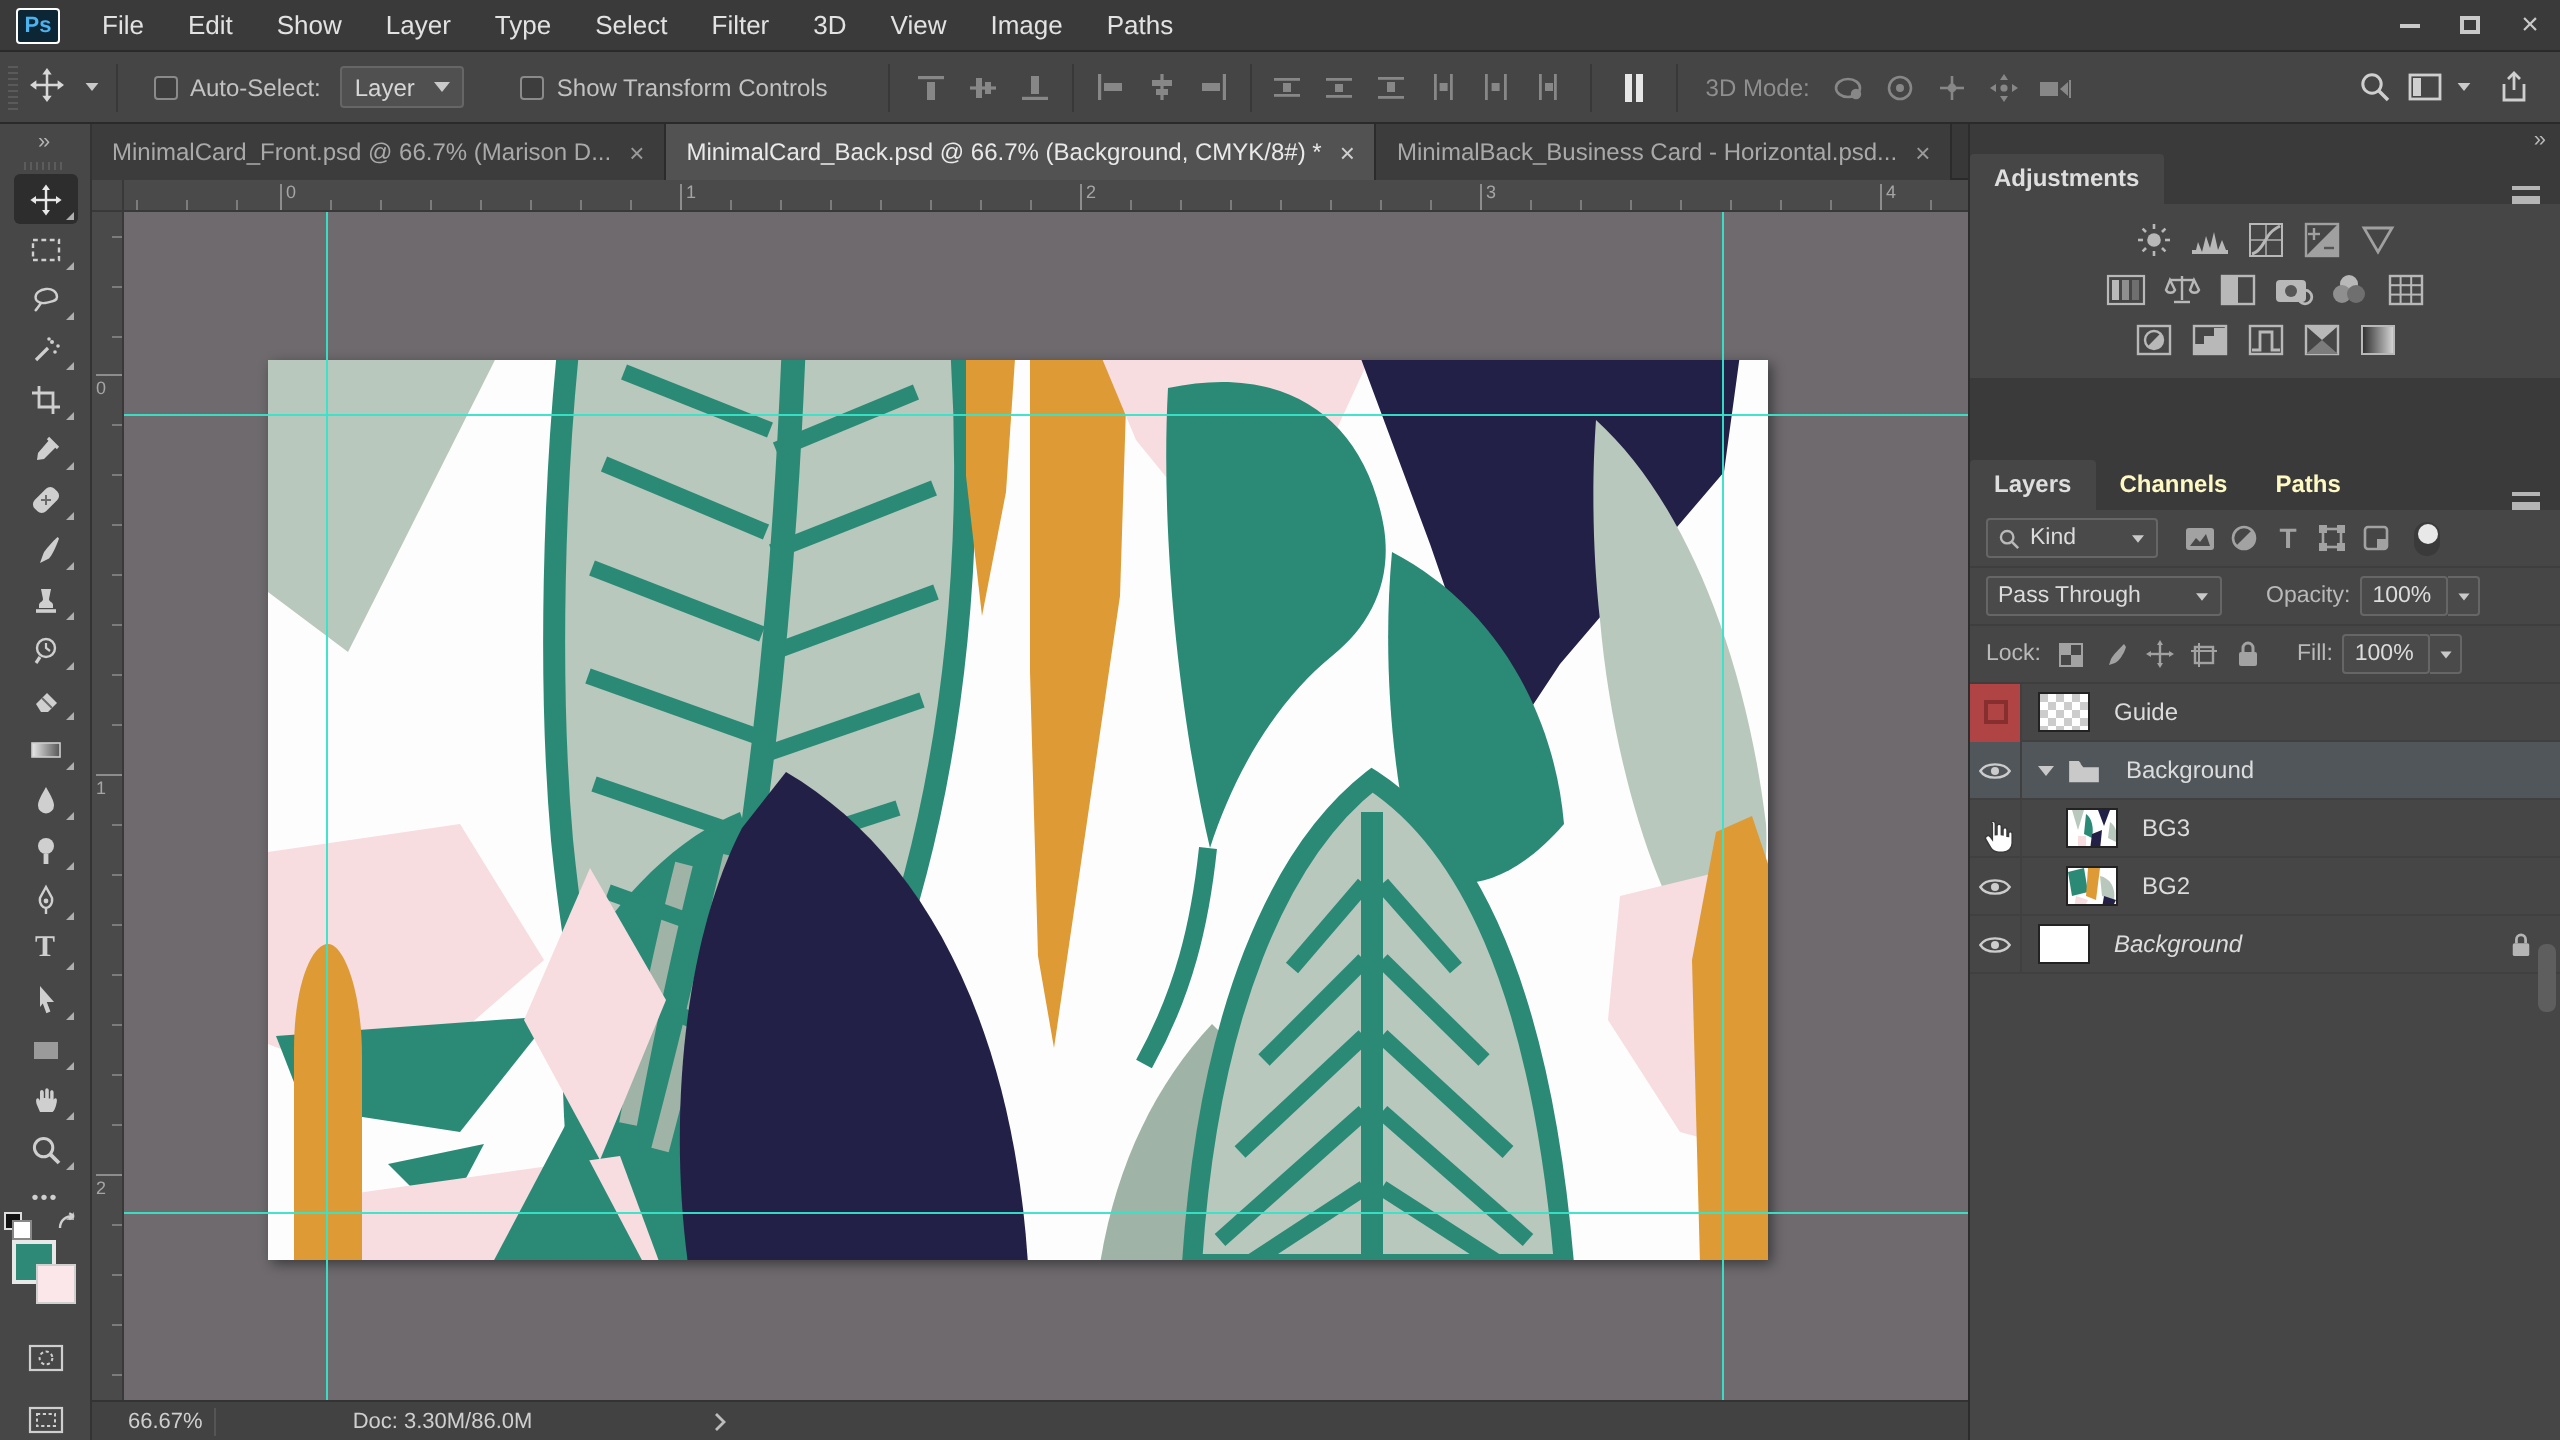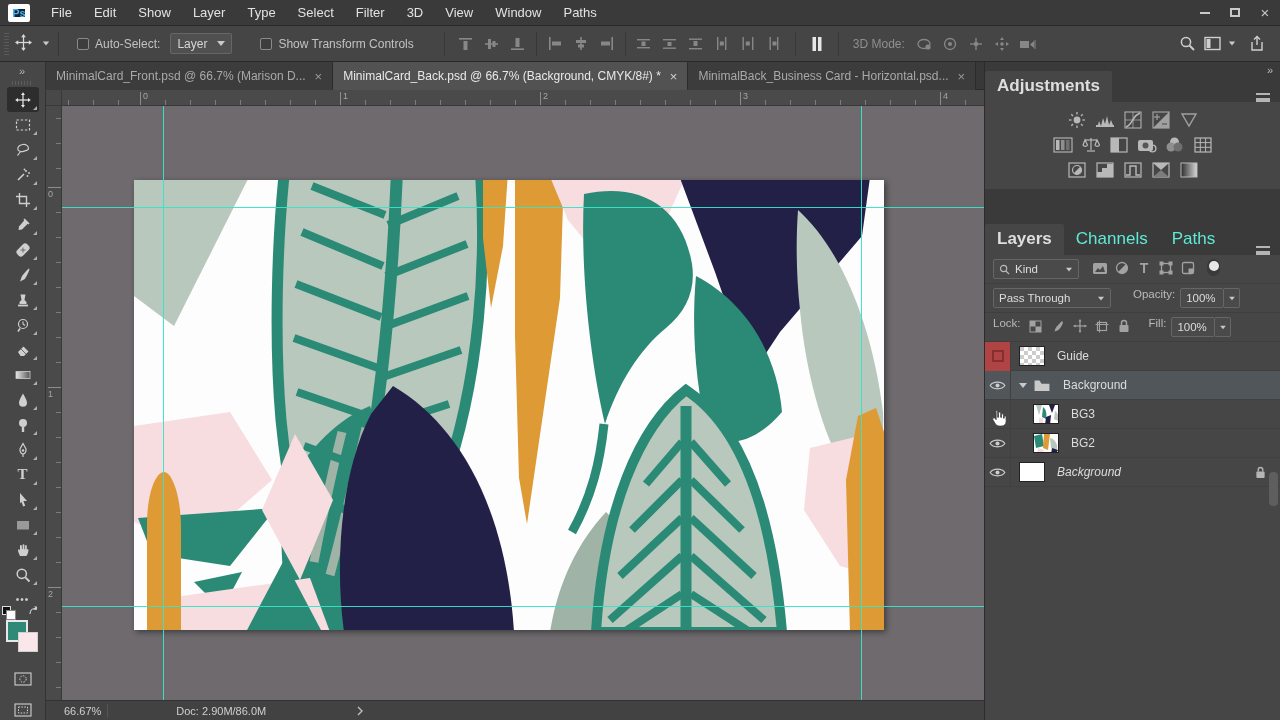--- a/index.html
+++ b/index.html
@@ -3,21 +3,21 @@
 <meta charset="utf-8">
 <style>
   * { margin:0; padding:0; box-sizing:border-box; }
   html,body { width:1280px; height:720px; overflow:hidden; background:#323232;
     font-family:"Liberation Sans", sans-serif; color:#d6d6d6; font-size:12px; }
   .abs { position:absolute; }
 
   
   #menubar { position:absolute; left:0; top:0; width:1280px; height:26px; background:#3a3a3a;
     display:flex; align-items:center; border-bottom:1px solid #2a2a2a; }
-  #ps-logo { width:22px; height:18px; margin:0 10px 0 8px; background:#0d2636; border:5px solid #ffffff;
+  #ps-logo { width:22px; height:18px; margin:0 10px 0 8px; background:#0d2636; border:1px solid #ffffff;
     border-radius:2px; color:#4db3ef; font-size:11px; font-weight:bold; display:flex; align-items:center; justify-content:center; }
   .menu-item { padding:0 11px; font-size:13px; color:#e2e2e2; line-height:26px; cursor:default; }
   #win-controls { margin-left:auto; display:flex; }
   .win-btn { width:30px; height:22px; display:flex; align-items:center; justify-content:center; }
   .glyph-min { width:10px; height:2px; background:#c9c9c9; }
   .glyph-max { width:10px; height:9px; border:2px solid #c9c9c9; }
   .glyph-close { color:#c9c9c9; font-size:15px; line-height:1; }
 
   
   #optionsbar { position:absolute; left:0; top:26px; width:1280px; height:36px; background:#454545;
@@ -88,37 +88,37 @@
   #statusbar { position:absolute; left:0; right:0; bottom:0; height:20px; background:#424242;
     border-top:1px solid #333; display:flex; align-items:center; font-size:11px; color:#cfcfcf; }
   #status-zoom { margin-left:12px; padding:1px 6px; border-right:1px solid #555; }
   #status-doc { margin-left:68px; }
   #status-chev { margin-left:90px; color:#bdbdbd; font-size:12px; }
 
   
   #rightcol { position:absolute; right:0; top:62px; width:296px; bottom:0; background:#3a3a3a; border-left:1px solid #2c2c2c; }
   .panel-collapse { position:absolute; right:6px; top:2px; color:#b9b9b9; font-size:11px; letter-spacing:1px; }
   .ptab-row { display:flex; align-items:flex-end; height:26px; }
-  .ptab { padding:5px 12px 6px; background:#464646; color:#dedede; font-size:17px; font-weight:bold; border-radius:2px 2px 0 0; }
-  .ptab.inactive { background:transparent; color:#5eead4; font-weight:normal; }
+  .ptab { padding:5px 12px 6px; background:#464646; color:#dedede; font-size:12px; font-weight:bold; border-radius:2px 2px 0 0; }
+  .ptab.inactive { background:transparent; color:#fef9c3; font-weight:bold; }
   .hamburger { margin-left:auto; margin-right:10px; width:14px; height:9px;
     border-top:2px solid #b5b5b5; border-bottom:2px solid #b5b5b5; position:relative; }
   .hamburger:after { content:""; position:absolute; left:0; right:0; top:2.5px; height:2px; background:#b5b5b5; }
   .panel-body { background:#464646; }
 
   
   #adj-body { padding:8px 10px 10px; }
   #adj-title { font-size:12.5px; font-weight:bold; color:#d8d8d8; margin-bottom:8px; }
   .adj-row { display:flex; justify-content:center; gap:7px; margin-bottom:6px; }
   .adj-icon { width:21px; height:19px; display:flex; align-items:center; justify-content:center; }
 
   
   #layers-panel { margin-top:40px; }
   #layers-body { background:#464646; position:relative; height:447px; }
-  .lrow { display:flex; padding:4px 8px; border-bottom:1px solid #3e3e3e; }
+  .lrow { display:flex; align-items:center; padding:4px 8px; border-bottom:1px solid #3e3e3e; }
   .field { height:20px; background:#4a4a4a; border:1px solid #666; border-radius:2px; display:flex; align-items:center; padding:0 5px; }
   .small-label { color:#b9b9b9; font-size:11.5px; }
   .licon { width:22px; height:18px; display:flex; align-items:center; justify-content:center; opacity:.8; }
   .chev-btn { width:16px; height:20px; background:#4a4a4a; border:1px solid #666; border-left:none; border-radius:0 2px 2px 0;
     display:flex; align-items:center; justify-content:center; }
 
   
   .layer-row { position:relative; height:29px; display:flex; align-items:center; border-bottom:1px solid #404040; }
   .layer-row.selected { background:#50565a; }
   .eye-cell { width:26px; height:29px; border-right:1px solid #404040; display:flex; align-items:center; justify-content:center; position:relative; }
@@ -146,21 +146,21 @@
   <div id="ps-logo">Ps</div>
   <span class="menu-item">File</span>
   <span class="menu-item">Edit</span>
   <span class="menu-item">Show</span>
   <span class="menu-item">Layer</span>
   <span class="menu-item">Type</span>
   <span class="menu-item">Select</span>
   <span class="menu-item">Filter</span>
   <span class="menu-item">3D</span>
   <span class="menu-item">View</span>
-  <span class="menu-item">Window</span>
+  <span class="menu-item">Image</span>
   <span class="menu-item">Paths</span>
   <div id="win-controls">
     <div class="win-btn">
         <div class="glyph-min"></div>
       </div>
     <div class="win-btn">
         <div class="glyph-max"></div>
       </div>
     <div class="win-btn">
         <div class="glyph-close">×</div>
@@ -648,21 +648,21 @@
       </svg>
     </div>
     <div class="guide-v" style="left:101px"></div>
     <div class="guide-v" style="left:799px"></div>
     <div class="guide-h" style="top:101px"></div>
     <div class="guide-h" style="top:500px"></div>
   </div>
 
   <div id="statusbar">
     <span id="status-zoom">66.67%</span>
-    <span id="status-doc">Doc: 2.90M/86.0M</span>
+    <span id="status-doc">Doc: 3.30M/86.0M</span>
     <svg id="status-chev" width="8" height="10" viewBox="0 0 8 10">
         <polyline points="2,1 6,5 2,9" fill="none" stroke="#bdbdbd" stroke-width="1.4"></polyline>
       </svg>
   </div>
 </div>
 
 <div id="rightcol">
   <div class="panel-collapse">»</div>
 
   <div id="adjustments-panel" style="margin-top:14px">

